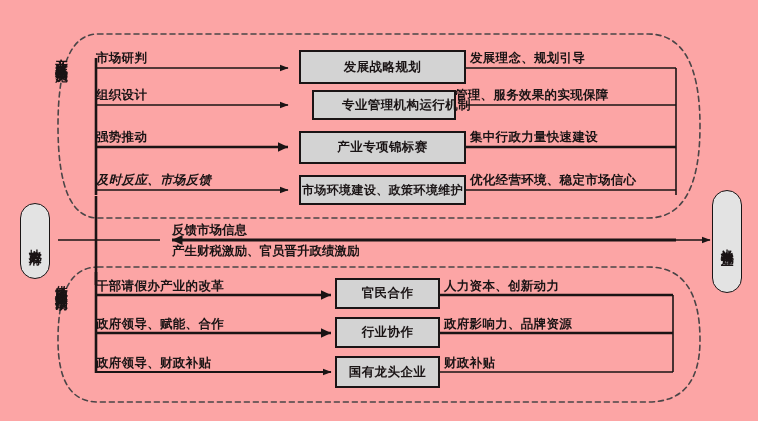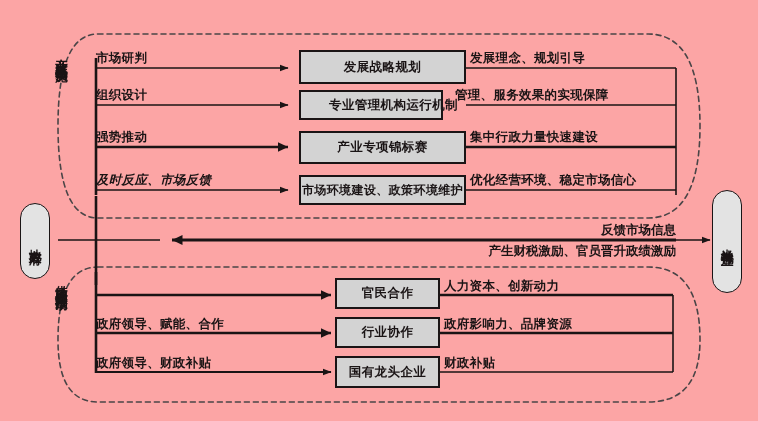--- a/index.html
+++ b/index.html
@@ -11,21 +11,21 @@
         font-size:12.5px;font-weight:bold;letter-spacing:.4px;color:#1a1415;white-space:nowrap;}
   .node.small{font-size:12px;align-items:center;}
   .edge-label{position:absolute;font-size:12.5px;font-weight:bold;color:#1a1415;white-space:nowrap;
         text-align:left;letter-spacing:.3px;}
   .vlabel{position:absolute;font-size:12.5px;font-weight:bold;color:#1a1415;
         writing-mode:vertical-rl;text-orientation:upright;letter-spacing:1.5px;line-height:1;}
   .stadium{position:absolute;background:#e3e3e3;border:1.5px solid #1a1415;border-radius:40px;
         box-sizing:border-box;display:flex;align-items:center;justify-content:center;}
   .stadium span{writing-mode:vertical-rl;text-orientation:upright;font-size:12.5px;font-weight:bold;
         letter-spacing:1px;color:#1a1415;line-height:1;}
-  .mid-label{position:absolute;font-size:12.5px;font-weight:bold;color:#1a1415;white-space:nowrap;text-align:right;}
+  .mid-label{position:absolute;font-size:12.5px;font-weight:bold;color:#1a1415;white-space:nowrap;text-align:left;}
 </style>
 </head>
 <body>
 
 <div id="stage">
 
   <svg id="svg-layer" viewBox="0 0 758 421">
     <defs>
       <marker id="arrThin" markerWidth="9" markerHeight="9" refX="8" refY="4.5" orient="auto" markerUnits="userSpaceOnUse">
         <path d="M0,1.2 L8.6,4.5 L0,7.8 z" fill="#1a1415"></path>
@@ -92,21 +92,21 @@
     <span>当地特色产业</span>
   </div>
 
   <div class="vlabel" style="left:55px;top:49px;">产业政策直接实施</div>
 
   <div class="vlabel" style="left:55px;top:275px;">借助政企合作间接推动</div>
 
   <div class="node" style="left:299px;top:50px;width:167px;height:34px;">
     <span>发展战略规划</span>
   </div>
-  <div class="node" style="left:299px;top:90px;width:144px;height:30px;padding-left:45px;">
+  <div class="node" style="left:312px;top:90px;width:144px;height:30px;padding-left:45px;">
     <span>专业管理机构运行机制</span>
   </div>
   <div class="node" style="left:299px;top:131px;width:167px;height:33px;">
     <span>产业专项锦标赛</span>
   </div>
   <div class="node small" style="left:299px;top:175px;width:167px;height:30px;">
     <span>市场环境建设、政策环境维护</span>
   </div>
 
   <div class="edge-label" style="left:96px;top:50px;width:192px;">市场研判</div>
@@ -125,20 +125,21 @@
   <div class="node" style="left:335px;top:278px;width:105px;height:31px;">
     <span>官民合作</span>
   </div>
   <div class="node" style="left:335px;top:317px;width:105px;height:31px;">
     <span>行业协作</span>
   </div>
   <div class="node" style="left:335px;top:356px;width:105px;height:32px;">
     <span>国有龙头企业</span>
   </div>
 
+  <div class="edge-label" style="left:96px;top:278px;width:235px;">干部请假办产业的改革</div>
   <div class="edge-label" style="left:96px;top:316px;width:235px;">政府领导、赋能、合作</div>
   <div class="edge-label" style="left:96px;top:355px;width:235px;">政府领导、财政补贴</div>
 
   <div class="edge-label" style="left:444px;top:316px;width:229px;">政府影响力、品牌资源</div>
   <div class="edge-label" style="left:444px;top:278px;width:229px;">人力资本、创新动力</div>
   <div class="edge-label" style="left:444px;top:355px;width:229px;">财政补贴</div>
 
 </div>
 
 </body></html>

